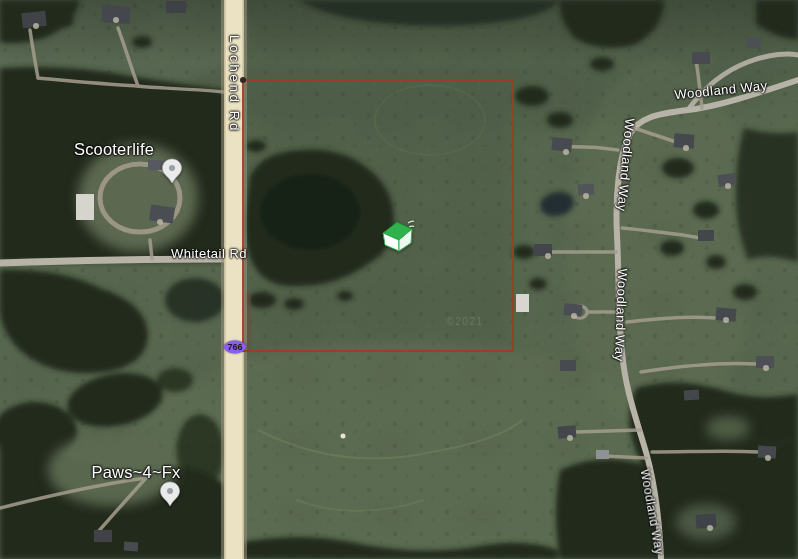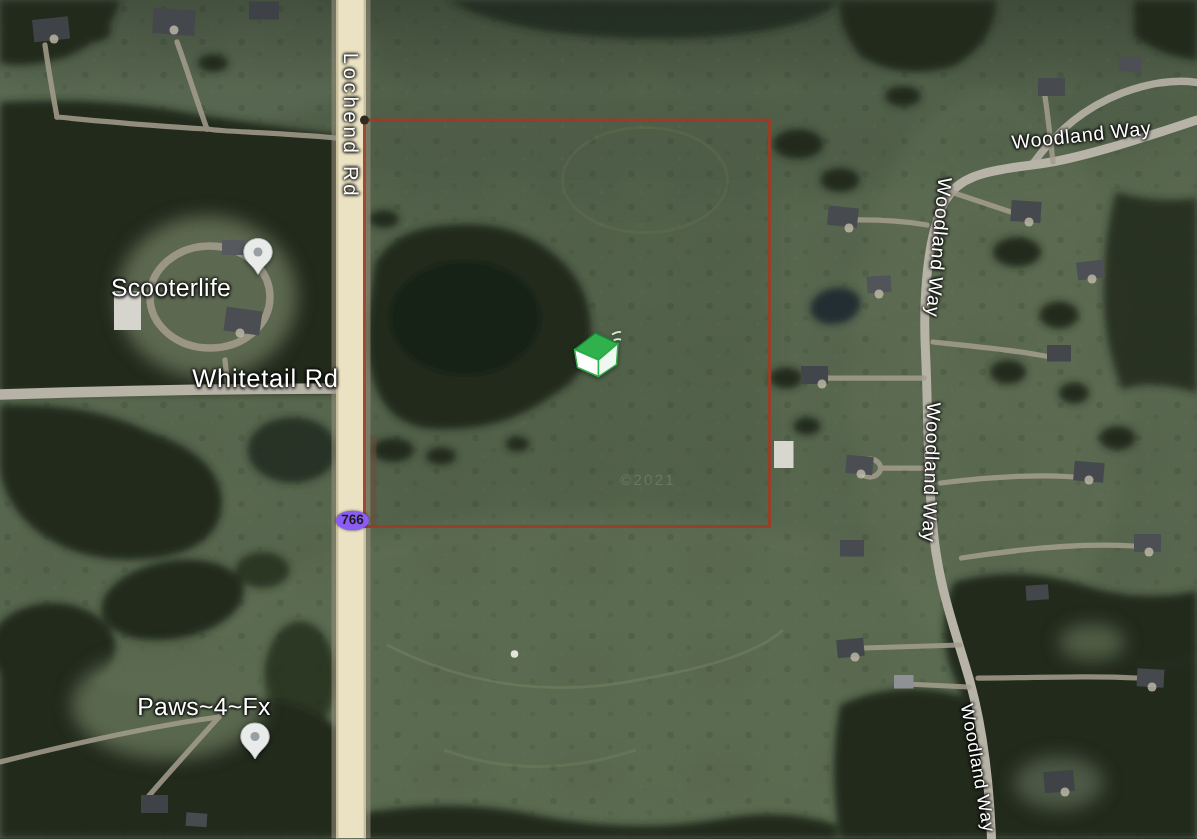--- a/index.html
+++ b/index.html
@@ -219,35 +219,35 @@
     </g>
 
     <g>
       <rect x="243" y="80" width="270" height="271" class="boundary" stroke-width="2" opacity=".9"></rect>
       <circle cx="243" cy="80" r="3" fill="#30291f"></circle>
     </g>
   </svg>
 
   <div class="lbl road-lbl" style="left:234px;top:84px;font-size:13.5px;letter-spacing:2.5px;transform:translate(-50%,-50%) rotate(90deg);">Lochend Rd</div>
 
-  <div class="lbl road-lbl" style="left:177px;top:253px;font-size:17px;transform:translate(-50%,-50%);">Whitetail Rd</div>
+  <div class="lbl road-lbl" style="left:209px;top:253px;font-size:13px;transform:translate(-50%,-50%);">Whitetail Rd</div>
 
   <div class="lbl road-lbl" style="left:721px;top:90px;transform:translate(-50%,-50%) rotate(-6deg);">Woodland Way</div>
 
   <div class="lbl road-lbl" style="left:626px;top:165px;transform:translate(-50%,-50%) rotate(95deg);">Woodland Way</div>
 
   <div class="lbl road-lbl" style="left:621px;top:315px;transform:translate(-50%,-50%) rotate(92deg);">Woodland Way</div>
 
   <div class="lbl road-lbl" style="left:652px;top:512px;font-size:12px;transform:translate(-50%,-50%) rotate(80deg);">Woodland Way</div>
 
   <div class="shield" style="left:235px;top:347px;">
     <span>766</span>
   </div>
 
-  <div class="lbl place-lbl" style="left:114px;top:149px;transform:translate(-50%,-50%);margin-top:44px;">Scooterlife</div>
+  <div class="lbl place-lbl" style="left:114px;top:149px;transform:translate(-50%,-50%);">Scooterlife</div>
   <div class="pin" style="left:161px;top:158px;">
     <svg width="22" height="26" viewBox="0 0 22 26">
       <path d="M11 1 C5.5 1 1.5 5 1.5 10 C1.5 14 4 16.5 7 19.5 C9 21.5 10 23.5 11 25 C12 23.5 13 21.5 15 19.5 C18 16.5 20.5 14 20.5 10 C20.5 5 16.5 1 11 1 Z" fill="#e9ebea" stroke="#b9bdbc" stroke-width=".6"></path>
       <circle cx="11" cy="10" r="3" fill="#98a0a3"></circle>
     </svg>
   </div>
 
   <div class="lbl place-lbl" style="left:112px;top:472px;transform:translate(-50%,-50%);margin-left:24px;">Paws~4~Fx</div>
   <div class="pin" style="left:159px;top:481px;">
     <svg width="22" height="26" viewBox="0 0 22 26">
@@ -259,15 +259,15 @@
   <div class="marker" style="left:378px;top:218px;">
     <svg width="38" height="36" viewBox="0 0 38 36">
       <path d="M30,5 q4,-2.5 6,-1.5" stroke="#d8f0da" stroke-width="1.2" fill="none"></path>
       <path d="M31,9 q3,-1.5 5,-.5" stroke="#d8f0da" stroke-width="1.2" fill="none"></path>
       <polygon points="5,15 19,4 34,11 21,22" fill="#2fb14b" stroke="#1e8436" stroke-width="1" stroke-linejoin="round"></polygon>
       <polygon points="5,15 21,22 21,33 7,27" fill="#fdfefd" stroke="#2fb14b" stroke-width="1" stroke-linejoin="round"></polygon>
       <polygon points="21,22 34,11 33,25 21,33" fill="#eef8f0" stroke="#2fb14b" stroke-width="1" stroke-linejoin="round"></polygon>
     </svg>
   </div>
 
-  <div class="watermark" style="left:432px;top:321px;text-align:center;">©2021</div>
+  <div class="watermark" style="left:465px;top:321px;text-align:center;">©2021</div>
 
 </div>
 
 </body></html>

